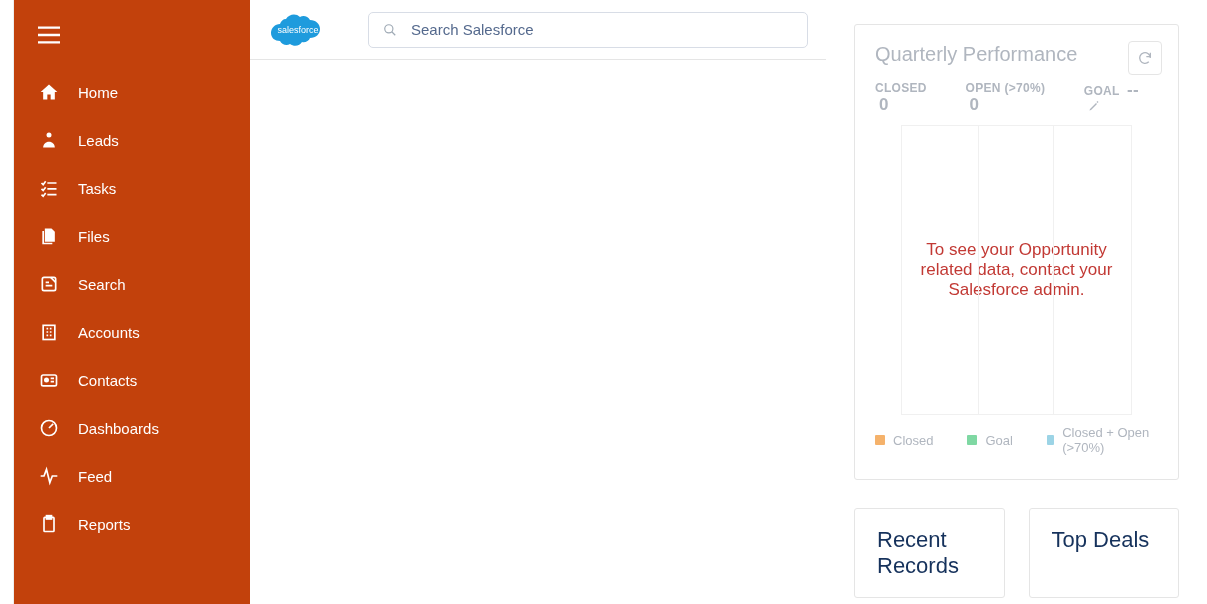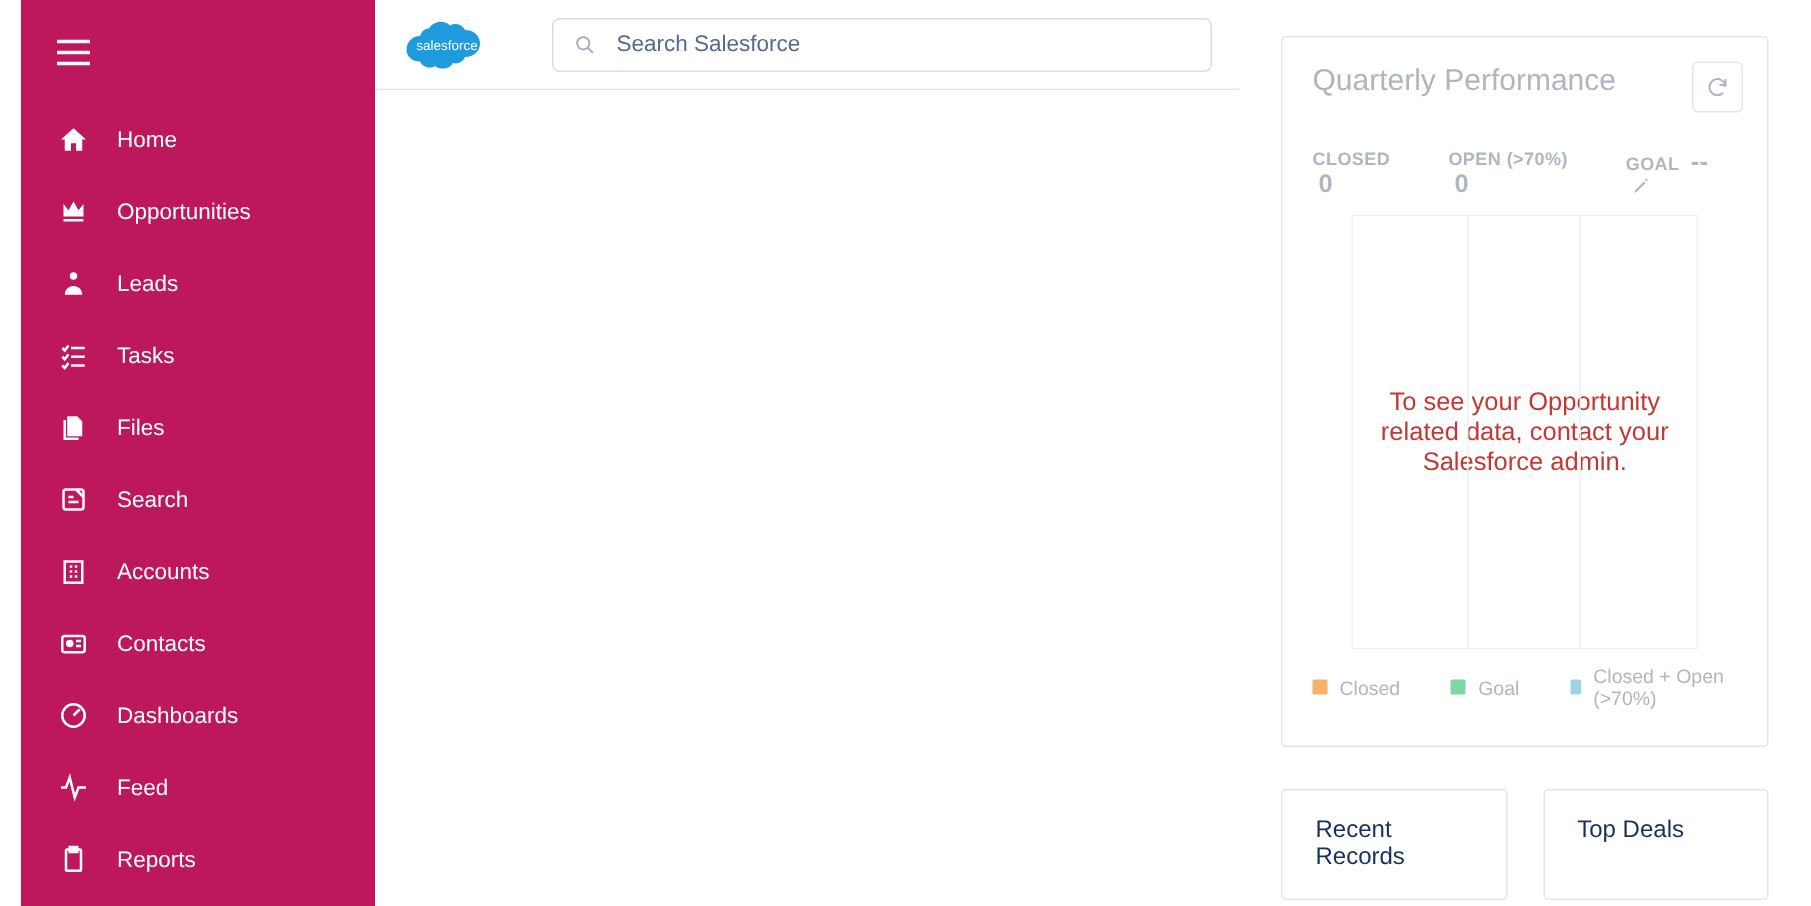--- a/index.html
+++ b/index.html
@@ -1,20 +1,20 @@
 <!DOCTYPE html>
 <html><head>
 <meta charset="utf-8">
 <style>
   * { box-sizing: border-box; margin: 0; padding: 0; }
   html, body { height: 100%; font-family: -apple-system, BlinkMacSystemFont, "Segoe UI", Arial, sans-serif; }
   body { display: flex; background: #fff; }
   .left-rail { width: 14px; background: #fff; border-right: 1px solid #eee; }
   .sidebar {
-    width: 236px; background: #be185d; color: #fff; height: 100%;
+    width: 236px; background: #c2410c; color: #fff; height: 100%;
     display: flex; flex-direction: column; padding-top: 14px;
   }
   .hamburger { padding: 12px 24px 20px; cursor: pointer; }
   .hamburger svg { width: 22px; height: 18px; }
   .nav-item {
     display: flex; align-items: center; gap: 18px;
     padding: 13px 24px; cursor: pointer; font-size: 15px;
   }
   .nav-item .icon { width: 22px; height: 22px; display:flex; align-items:center; justify-content:center; }
   .nav-item svg { width: 20px; height: 20px; }
@@ -33,70 +33,62 @@
   .search input {
     flex:1; border:none; outline:none; font-size:15px; color:#16325c;
   }
   .search input::placeholder { color:#54698d; }
   .search svg { width:14px; height:14px; }
   .content { flex:1; padding: 24px 28px; overflow:auto; background:#fff; }
   .card {
     border:1px solid #e5e5e5; border-radius:3px; background:#fff;
   }
   .perf-card { padding: 18px 20px 24px; margin-bottom: 28px; position:relative; }
-  .perf-title { font-size:20px; color:#b0b6bf; font-weight:400; margin-bottom:32px; }
+  .perf-title { font-size:20px; color:#b0b6bf; font-weight:400; margin-bottom:14px; }
   .stats-row { display:flex; align-items:flex-end; gap:22px; font-size:12px; color:#b0b6bf; letter-spacing:0.3px; margin-bottom:10px;font-weight:bold; }
   .stat-label { text-transform:uppercase; }
   .stat-val { font-size:17px; margin-left:4px; color:#b0b6bf; }
   .pencil svg { width:12px; height:12px; margin-left:4px; }
   .refresh {
     position:absolute; top:16px; right:16px; width:34px; height:34px;
     border:1px solid #e5e5e5; border-radius:4px; display:flex; align-items:center; justify-content:center; cursor:pointer;
   }
   .refresh svg { width:16px; height:16px; }
   .chart-area {
     border:1px solid #f0f0f0; height:290px; margin: 4px 26px 10px;
     position:relative; display:flex; align-items:center; justify-content:center;
   }
   .grid-v { position:absolute; top:0; bottom:0; width:1px; background:#f0f0f0; }
   .chart-msg { color:#c23934; font-size:17px; text-align:center; }
   .legend { display:flex; justify-content:center; gap:34px; font-size:13px; color:#b0b6bf; margin-top:10px; }
   .legend-item { display:flex; align-items:center; gap:8px; }
   .swatch { width:10px; height:10px; border-radius:1px; }
   .lower-row { display:flex; gap:24px; }
   .lower-card { flex:1; padding:18px 22px; }
-  .lower-title { font-size:16px; color:#16325c; font-weight:400; }
+  .lower-title { font-size:22px; color:#16325c; font-weight:400; }
 </style>
 </head>
 <body>
 
 <div class="left-rail"></div>
 
 <nav class="sidebar">
   <div class="hamburger">
     <svg viewBox="0 0 24 18">
         <path d="M0 1h24M0 9h24M0 17h24" stroke="#fff" stroke-width="2.5"></path>
       </svg>
   </div>
 
   <div class="nav-item">
     <span class="icon">
         <svg viewBox="0 0 24 24" fill="#fff">
           <path d="M12 3l10 9h-3v9h-5v-6h-4v6H5v-9H2z"></path>
         </svg>
       </span>
     <span>Home</span>
-  </div>
-  <div class="nav-item">
-    <span class="icon">
-        <svg viewBox="0 0 24 24" fill="#fff">
-          <path d="M4 18h16v2H4zM4 6l4 5 4-7 4 7 4-5v10H4z"></path>
-        </svg>
-      </span>
-    <span>Opportunities</span>
   </div>
   <div class="nav-item">
     <span class="icon">
         <svg viewBox="0 0 24 24" fill="#fff">
           <circle cx="12" cy="6" r="3"></circle>
           <path d="M5 21c0-4 3-7 7-7s7 3 7 7z"></path>
         </svg>
       </span>
     <span>Leads</span>
   </div>

